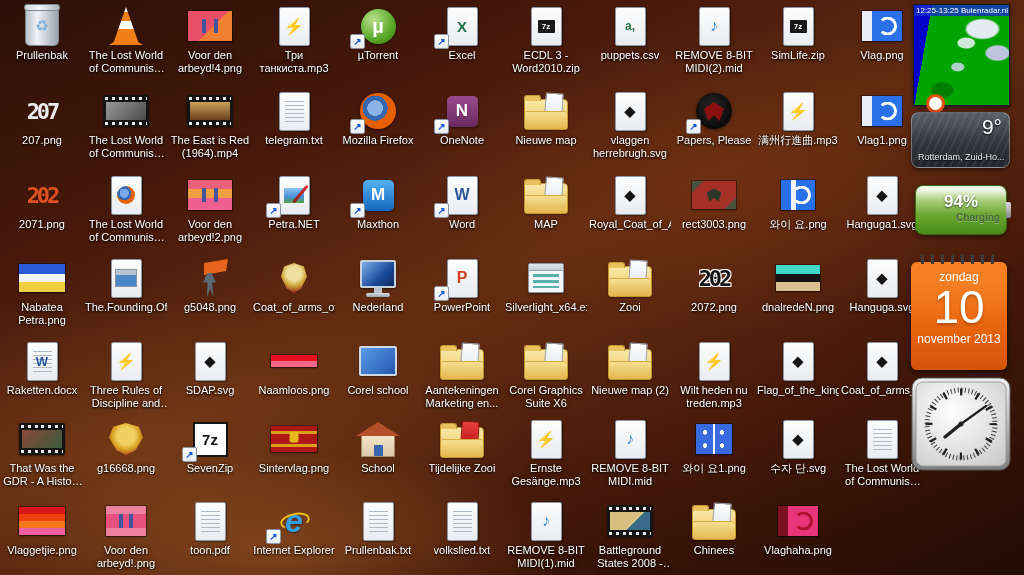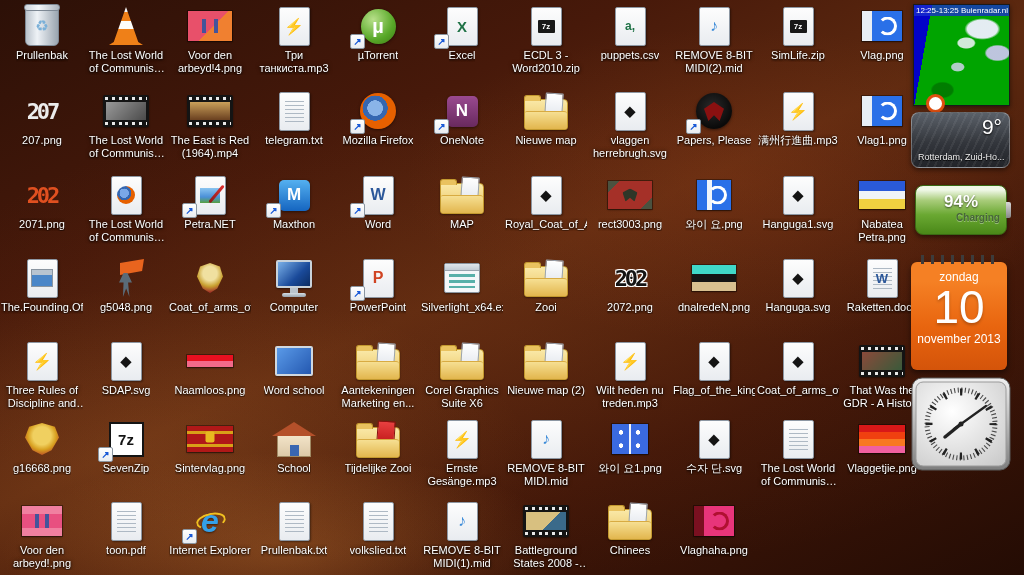--- a/index.html
+++ b/index.html
@@ -340,20 +340,29 @@
       <div class="cell">
         <div class="art">
           <div class="pg">
             <span class="ffmini"></span>
           </div>
         </div>
         <div class="label">The Lost World of Communism (P...</div>
       </div>
       <div class="cell">
         <div class="art">
+          <div class="thumb" style="width:44px;height:30px;background:linear-gradient(180deg,#e8607a 0 30%,#f0a040 30% 60%,#ef6090 60%)">
+            <span class="figx" style="left:32%"></span>
+            <span class="figx" style="left:58%"></span>
+          </div>
+        </div>
+        <div class="label">Voor den arbeyd!2.png</div>
+      </div>
+      <div class="cell">
+        <div class="art">
           <div class="pg">
             <span class="paint-in">
               <span class="paint-br"></span>
             </span>
           </div>
           <span class="sc">↗</span>
         </div>
         <div class="label">Petra.NET</div>
       </div>
       <div class="cell">
@@ -439,21 +448,21 @@
         <div class="label">Coat_of_arms_of_B...</div>
       </div>
       <div class="cell">
         <div class="art">
           <div class="comp">
             <span class="screen-c"></span>
             <span class="stand"></span>
             <span class="base"></span>
           </div>
         </div>
-        <div class="label">Computer</div>
+        <div class="label">Nederland</div>
       </div>
       <div class="cell">
         <div class="art">
           <div class="pg">
             <span class="g" style="color:#d04423;font-size:16px">P</span>
           </div>
           <span class="sc">↗</span>
         </div>
         <div class="label">PowerPoint</div>
       </div>
@@ -518,21 +527,21 @@
       <div class="cell">
         <div class="art">
           <div class="thumb" style="width:46px;height:12px;background:linear-gradient(180deg,#e81020 0 50%,#f26a8a 50%)"></div>
         </div>
         <div class="label">Naamloos.png</div>
       </div>
       <div class="cell">
         <div class="art">
           <div class="bluescr"></div>
         </div>
-        <div class="label">Word school</div>
+        <div class="label">Corel school</div>
       </div>
       <div class="cell">
         <div class="art">
           <div class="folder">
             <span class="fpage"></span>
           </div>
         </div>
         <div class="label">Aantekeningen Marketing en...</div>
       </div>
       <div class="cell">

